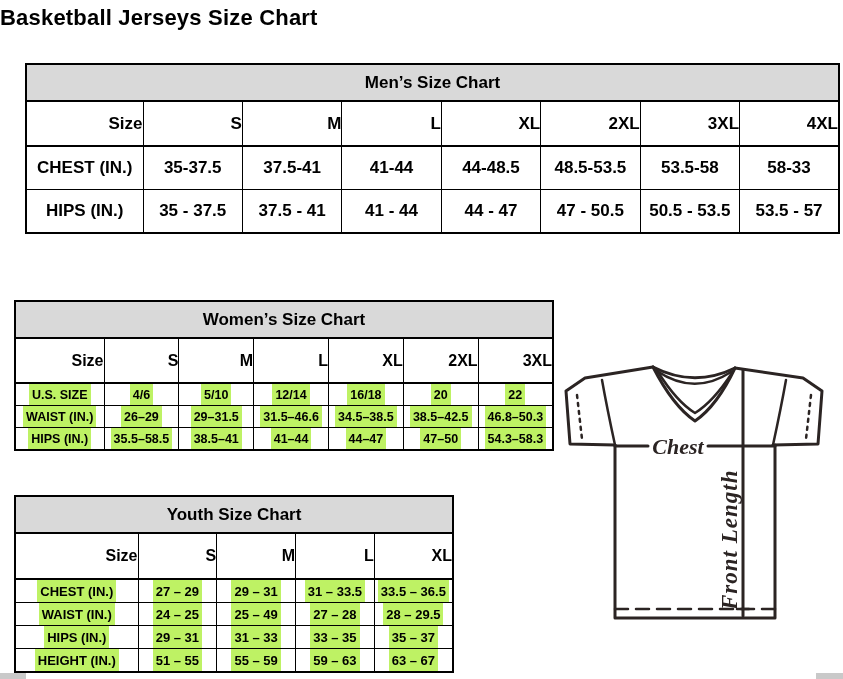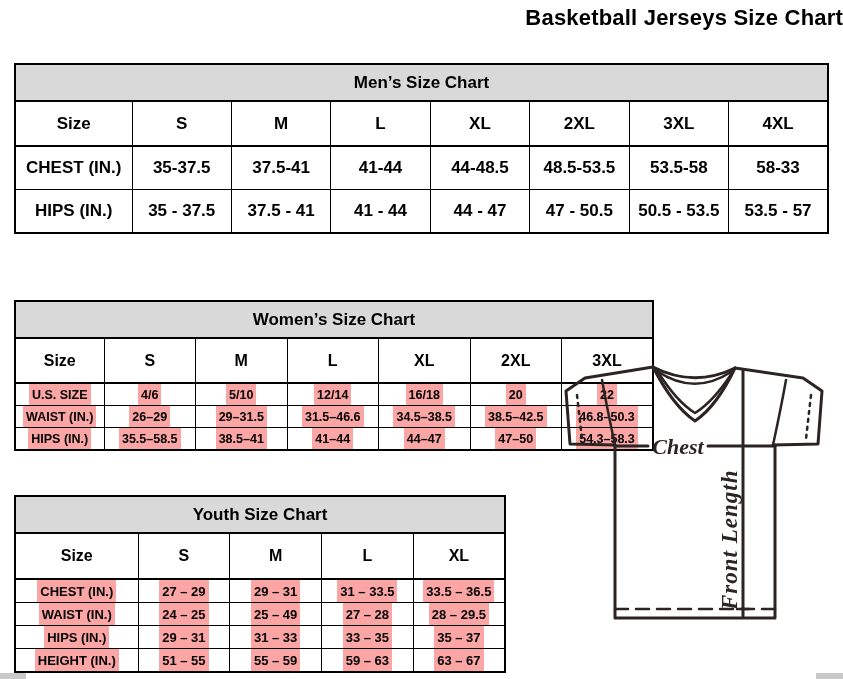--- a/index.html
+++ b/index.html
@@ -1,43 +1,43 @@
 <!DOCTYPE html>
 <html><head>
 <meta charset="utf-8">
 <style>
   html,body{margin:0;padding:0;}
   body{
     width:843px;height:679px;position:relative;background:#ffffff;color:#000;
     font-family:"Liberation Sans",sans-serif;overflow:hidden;
   }
   .title{
-    position:absolute;top:5px;left:0;width:843px;text-align:right;
+    position:absolute;top:5px;left:0;width:843px;text-align:left;
     font-size:22px;font-weight:700;letter-spacing:.2px;
   }
   table{
     border-collapse:collapse;table-layout:fixed;position:absolute;background:#fff;
     border:2px solid #000;
   }
   th,td{border:1px solid #000;padding:0;text-align:center;vertical-align:middle;overflow:hidden;}
   tr.band td{
     background:#d9d9d9;font-weight:700;font-size:17px;height:35px;
     border-bottom:2px solid #000;
   }
-  tr.szrow th{font-size:17px;font-weight:700;border-bottom:2px solid #000;}
-  #men{left:14px;top:63px;width:815px;padding-left:24px;}
+  tr.szrow th{font-size:17px;font-weight:700;border-bottom:2px solid #000;text-align:right;}
+  #men{left:25px;top:63px;width:815px;padding-left:24px;}
   #men tr.szrow th{height:43px;}
   #men tr.drow th,#men tr.drow td{height:42px;font-size:17px;font-weight:700;}
-  #women{left:14px;top:300px;width:640px;}
+  #women{left:14px;top:300px;width:540px;}
   #women tr.szrow th{height:43px;font-size:16px;}
   #women tr.drow th,#women tr.drow td{height:21px;font-size:12.5px;font-weight:700;}
-  #youth{left:14px;top:495px;width:492px;}
+  #youth{left:14px;top:495px;width:440px;}
   #youth tr.szrow th{height:44px;font-size:16px;}
   #youth tr.drow th,#youth tr.drow td{height:22px;font-size:13px;font-weight:700;}
-  .hl{background:#fca5a5;padding:12px 3px;white-space:nowrap;}
+  .hl{background:#bef264;padding:12px 3px;white-space:nowrap;}
   #jersey{position:absolute;left:556px;top:358px;width:289px;height:316px;}
   .scroll-frag{position:absolute;bottom:0;height:6px;background:#c9c9c9;}
   #frag-left{left:0;width:26px;}
   #frag-right{right:0;width:27px;}
 </style>
 </head>
 <body>
 
 <div class="title">Basketball Jerseys Size Chart</div>
 

